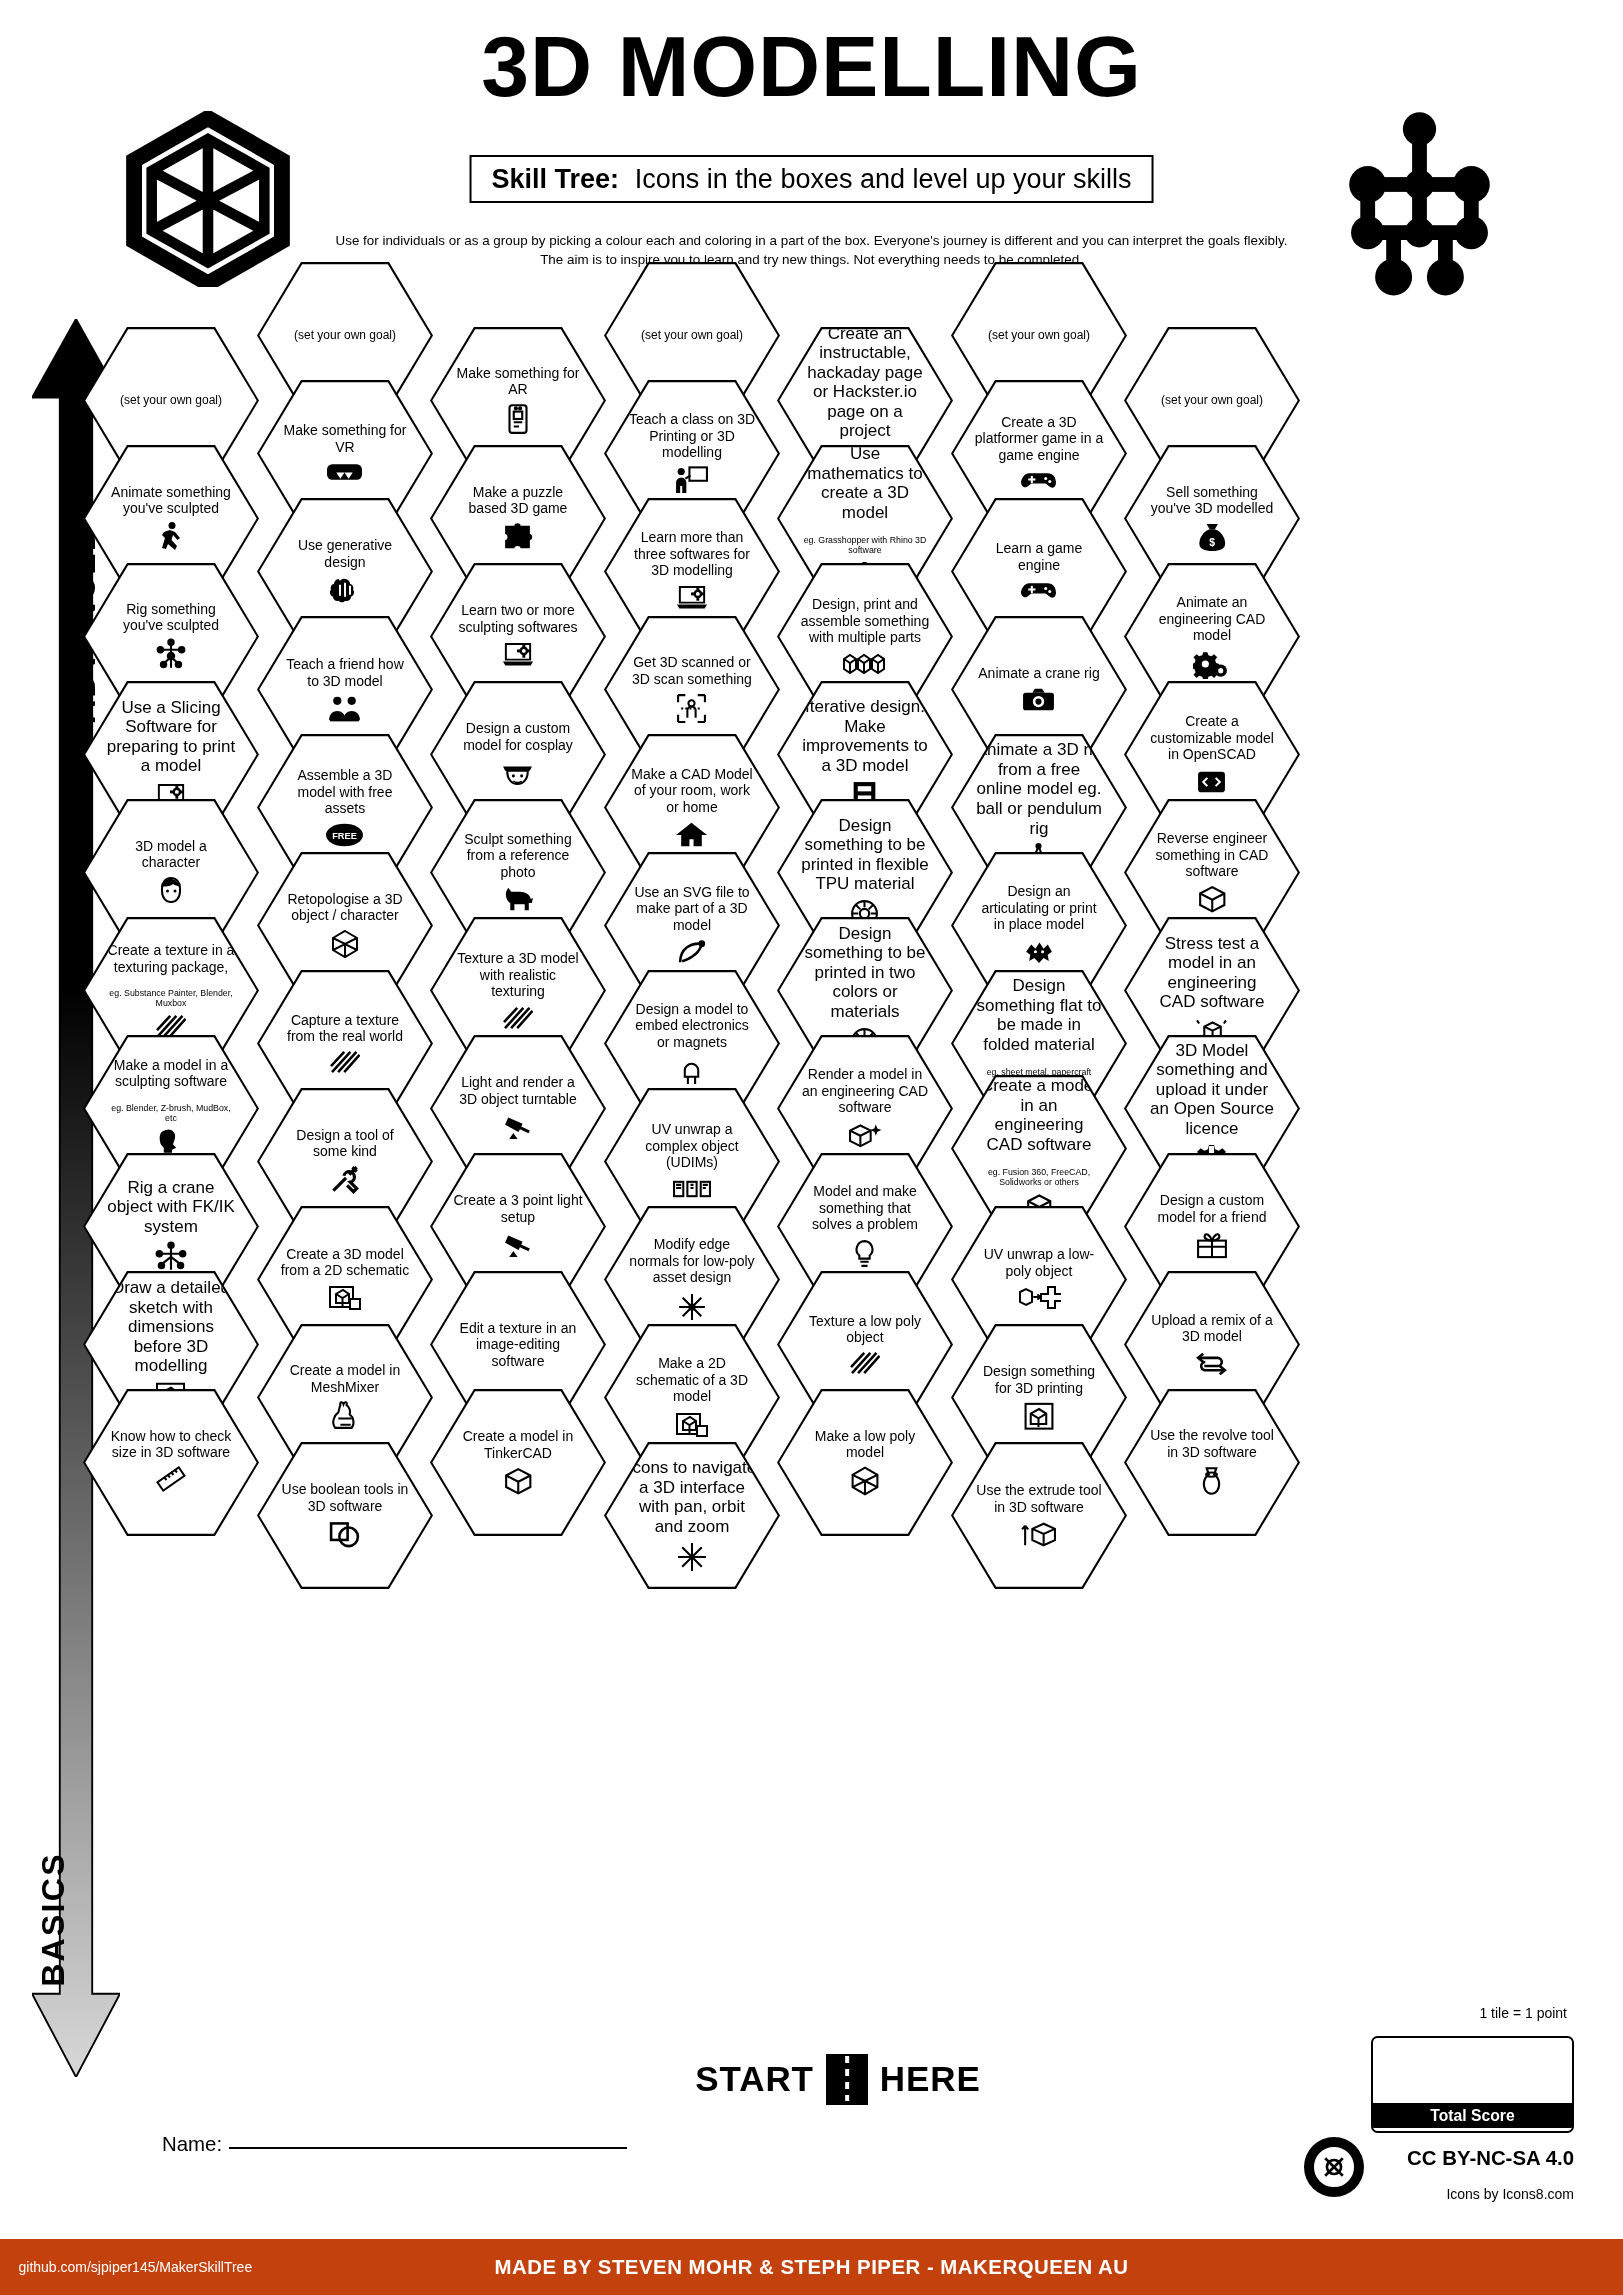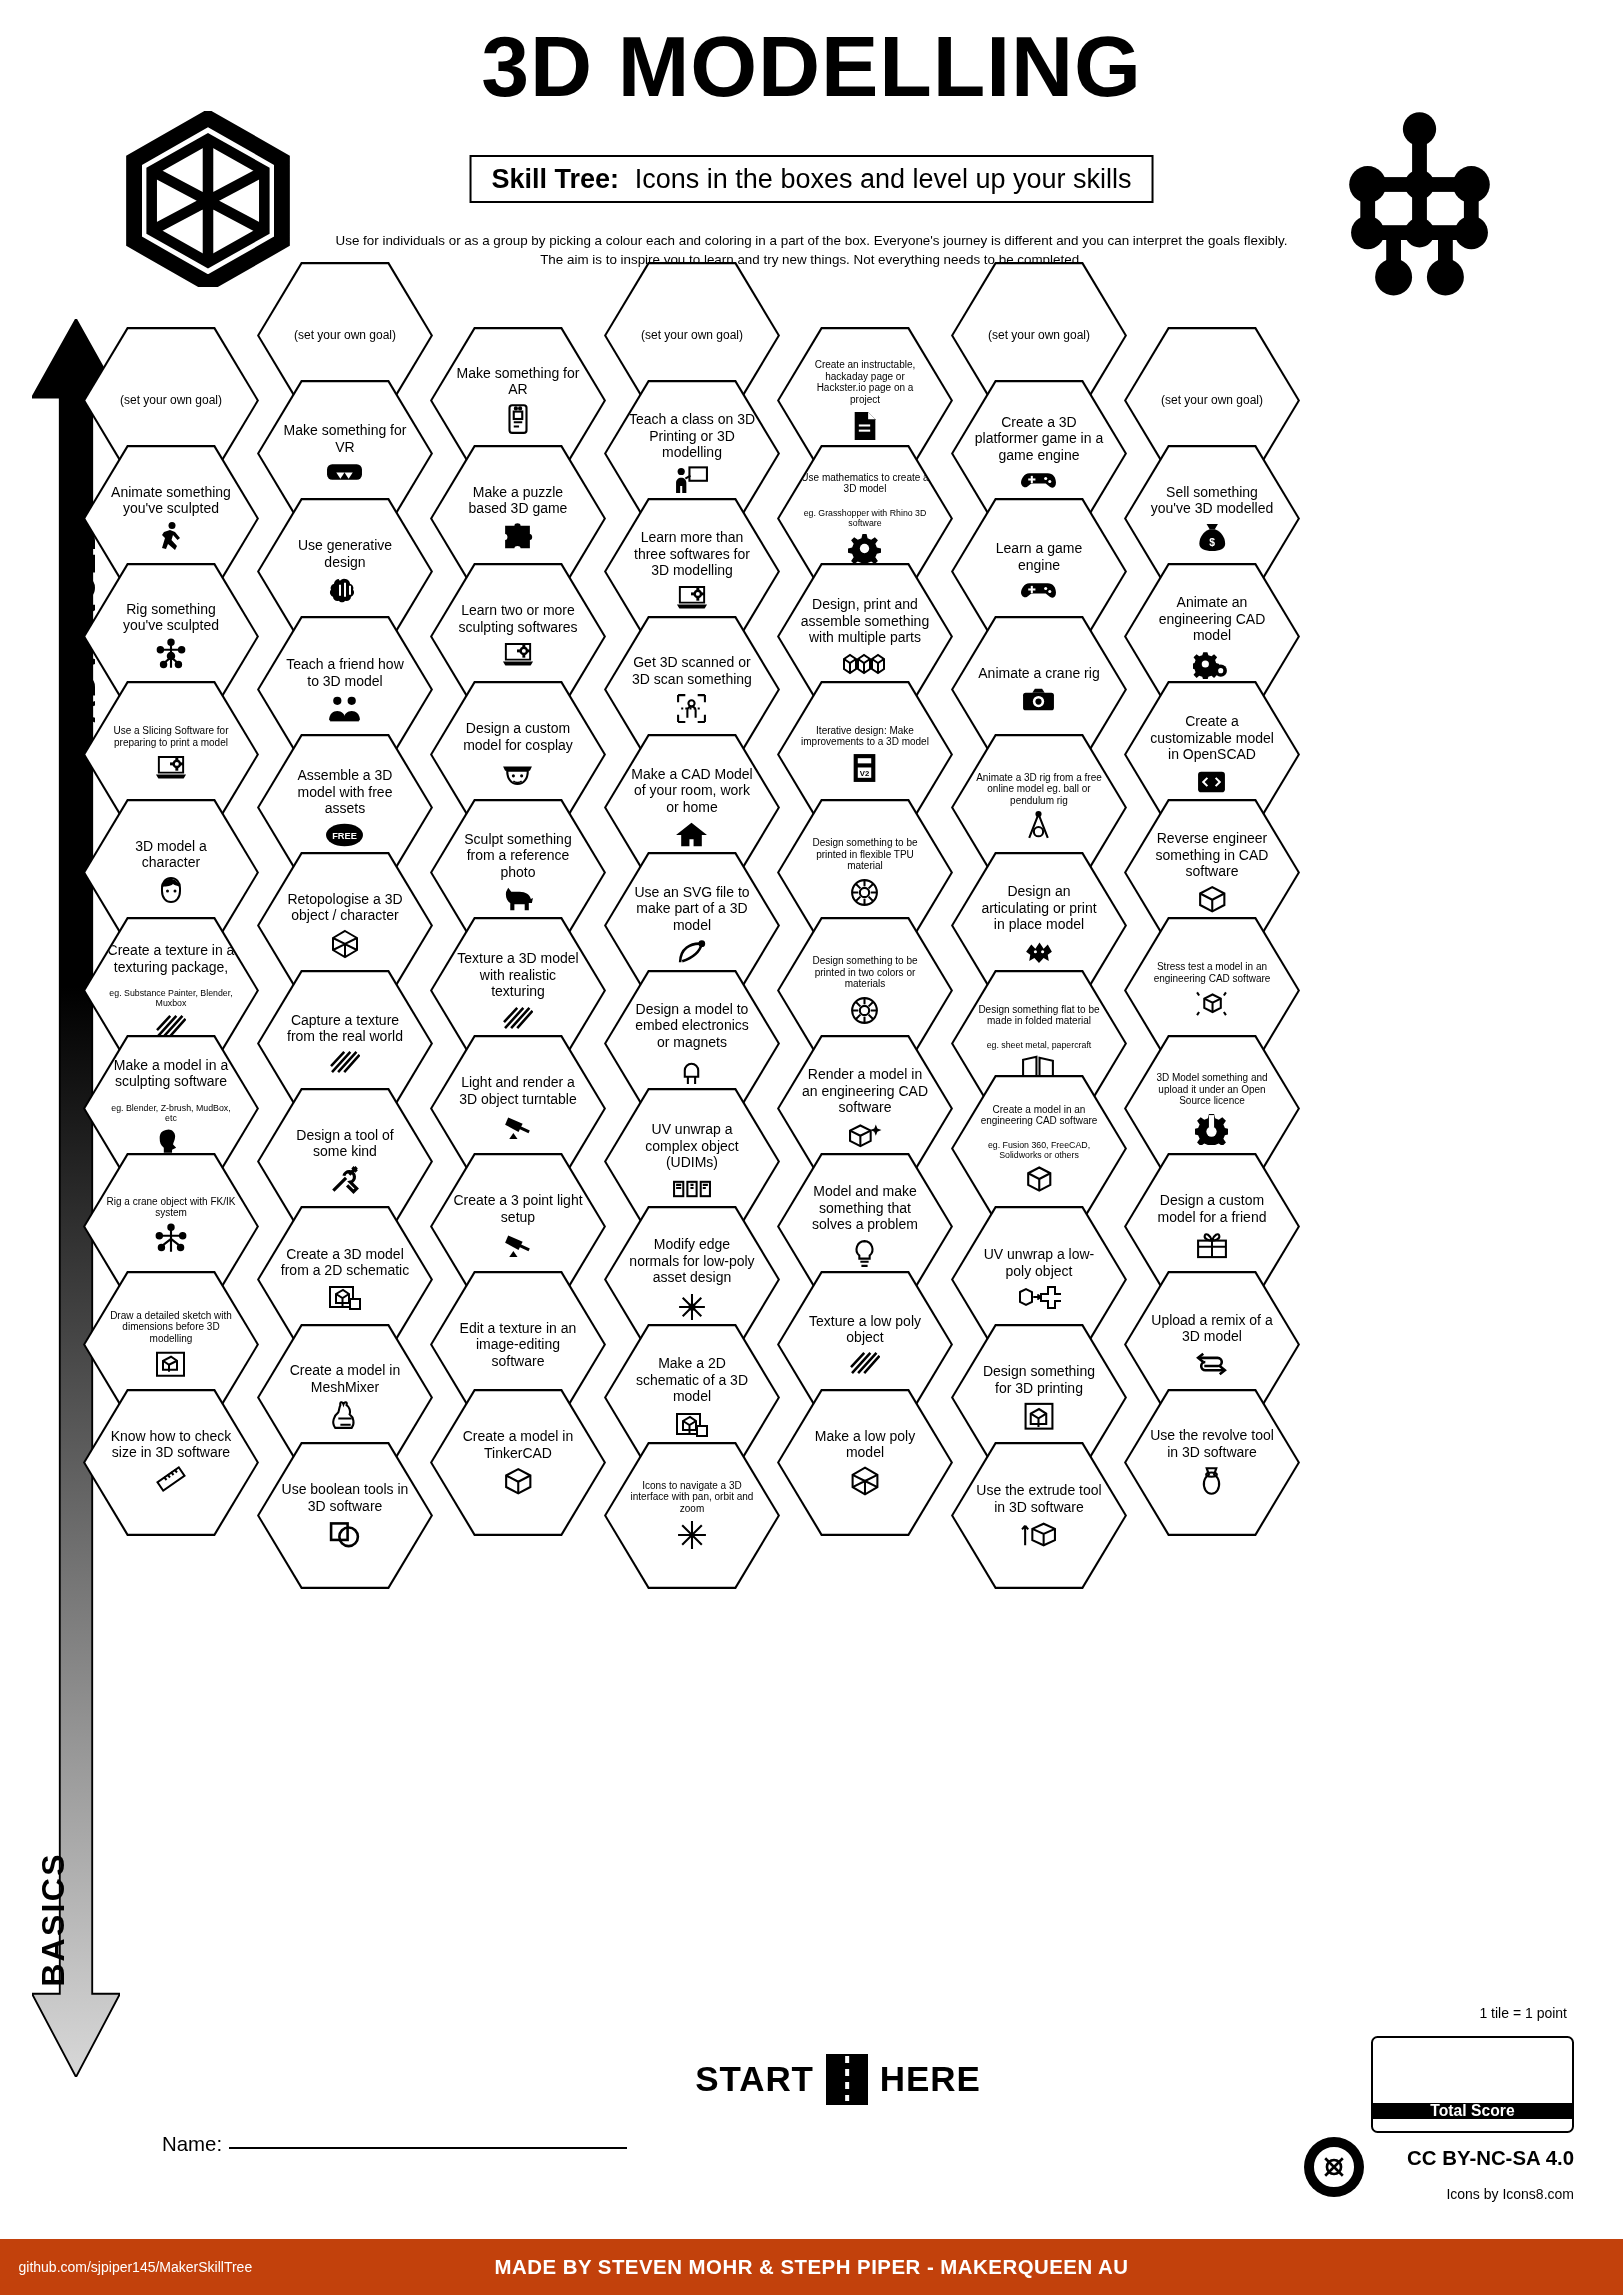--- a/index.html
+++ b/index.html
@@ -51,21 +51,21 @@
     position:absolute;inset:0;
     -webkit-clip-path:polygon(25% 2%,75% 2%,100% 50%,75% 98%,25% 98%,0% 50%);
     clip-path:polygon(25% 2%,75% 2%,100% 50%,75% 98%,25% 98%,0% 50%);
     background:#fff;
     margin:2.3px;
     width:calc(100% - 4.6px);height:calc(100% - 4.6px);
     display:flex;flex-direction:column;align-items:center;justify-content:center;
     padding:0 21px;box-sizing:border-box;text-align:center;
   }
   .hex .txt{font-size:14px;line-height:1.18;}
-  .hex .txt.sm{font-size:10px;line-height:1.15;}
+  .hex .txt.sm{font-size:17px;line-height:1.15;}
   .hex .sub{font-size:8.8px;line-height:1.15;margin-top:13px;}
   .hex .ic{font-size:29px;line-height:1;margin-top:4.6px;}
   .hex .ic svg{display:block;}
   .hex.empty .txt{font-size:12px;}
 
   
   #start-here{
     position:absolute;left:662px;top:2049px;width:352px;height:60px;
     display:flex;align-items:center;justify-content:center;gap:12px;
   }
@@ -81,21 +81,21 @@
   #name-line{position:absolute;left:162px;top:2133px;font-size:20.4px;text-align:right;}
   #name-line .rule{display:inline-block;width:398px;border-bottom:2.3px solid #000;height:0.5px;vertical-align:1.9px;margin-left:6.5px;}
 
   
   #score{
     position:absolute;right:49px;top:2036px;width:199px;height:93px;
     border:2.8px solid #000;border-radius:6.5px;overflow:hidden;background:#fff;
   }
   #score-body{height:65px;}
   #score-foot{
-    height:16px;background:#000;color:#fff;display:flex;align-items:center;justify-content:center;
+    height:25px;background:#000;color:#fff;display:flex;align-items:center;justify-content:center;
     font-size:15.7px;font-weight:bold;
   }
   #tile-note{position:absolute;right:56px;top:2005px;font-size:14px;}
 
   
   #cc-text{position:absolute;right:49px;top:2147px;font-size:20.4px;font-weight:bold;}
   #icons-credit{position:absolute;right:49px;top:2186px;font-size:14px;}
   #cc-badge{position:absolute;right:259px;top:2137px;width:60px;height:60px;border-radius:50%;background:#000;display:flex;align-items:center;justify-content:center;}
 
   

